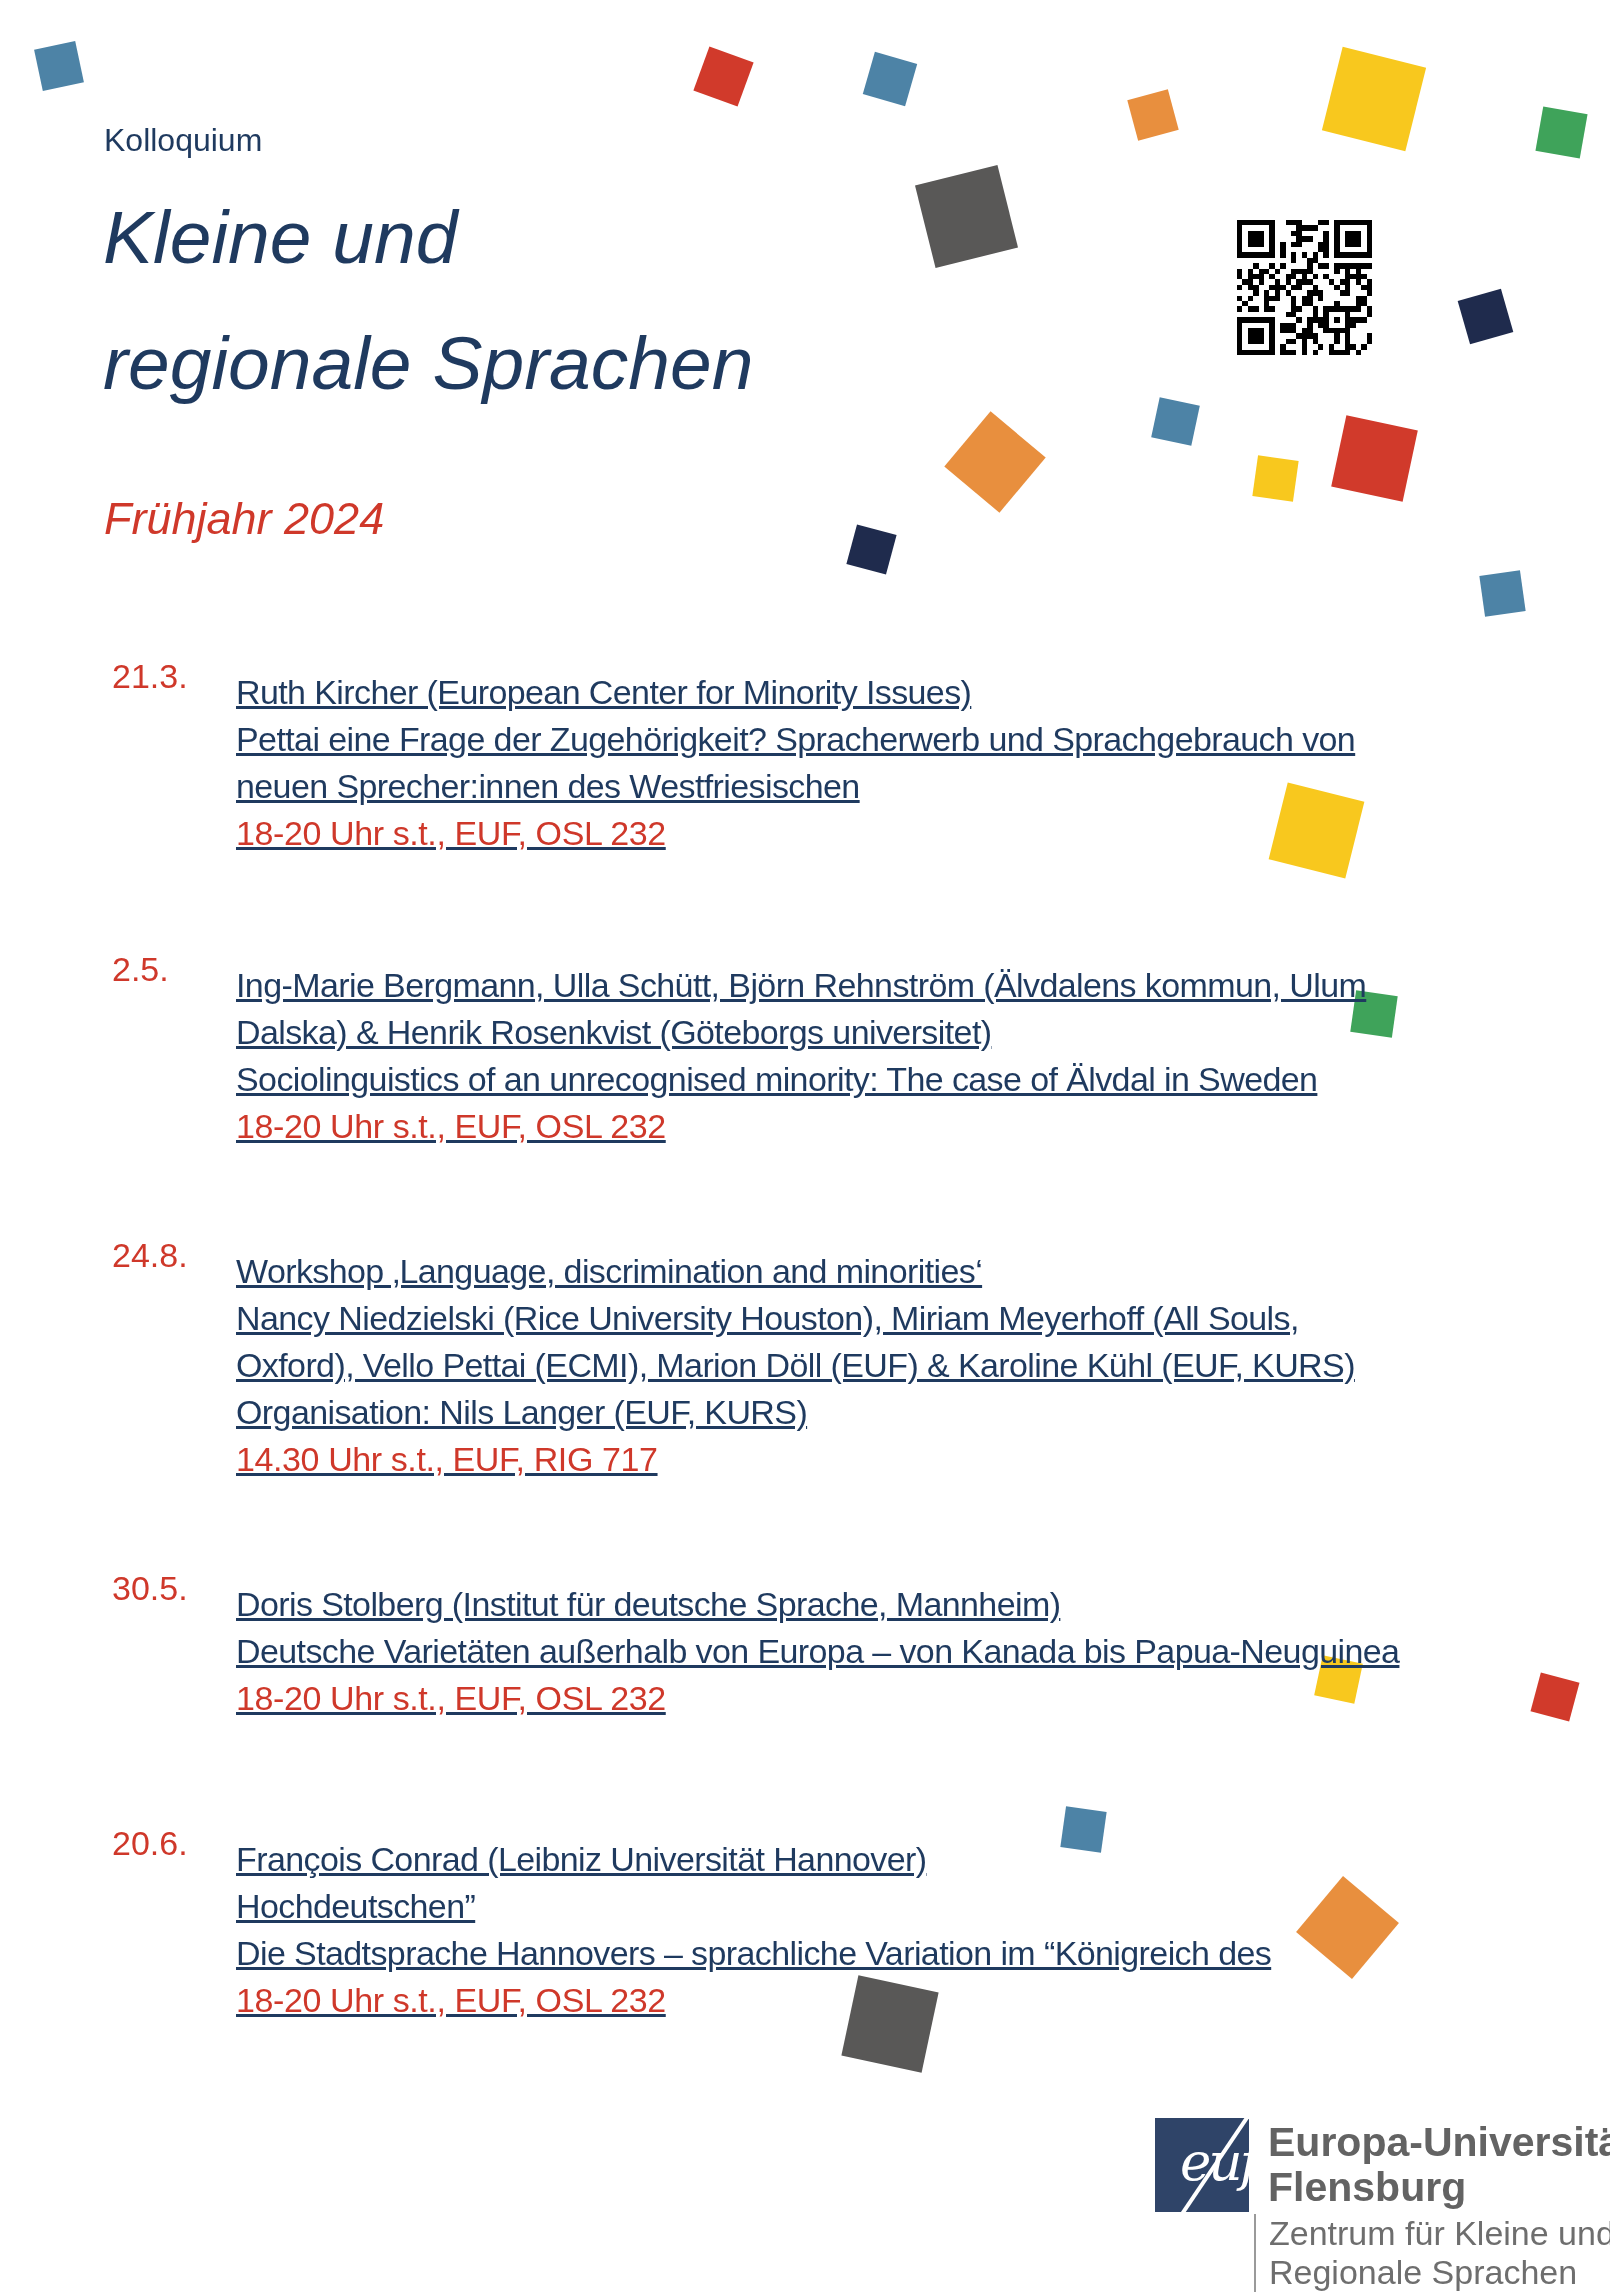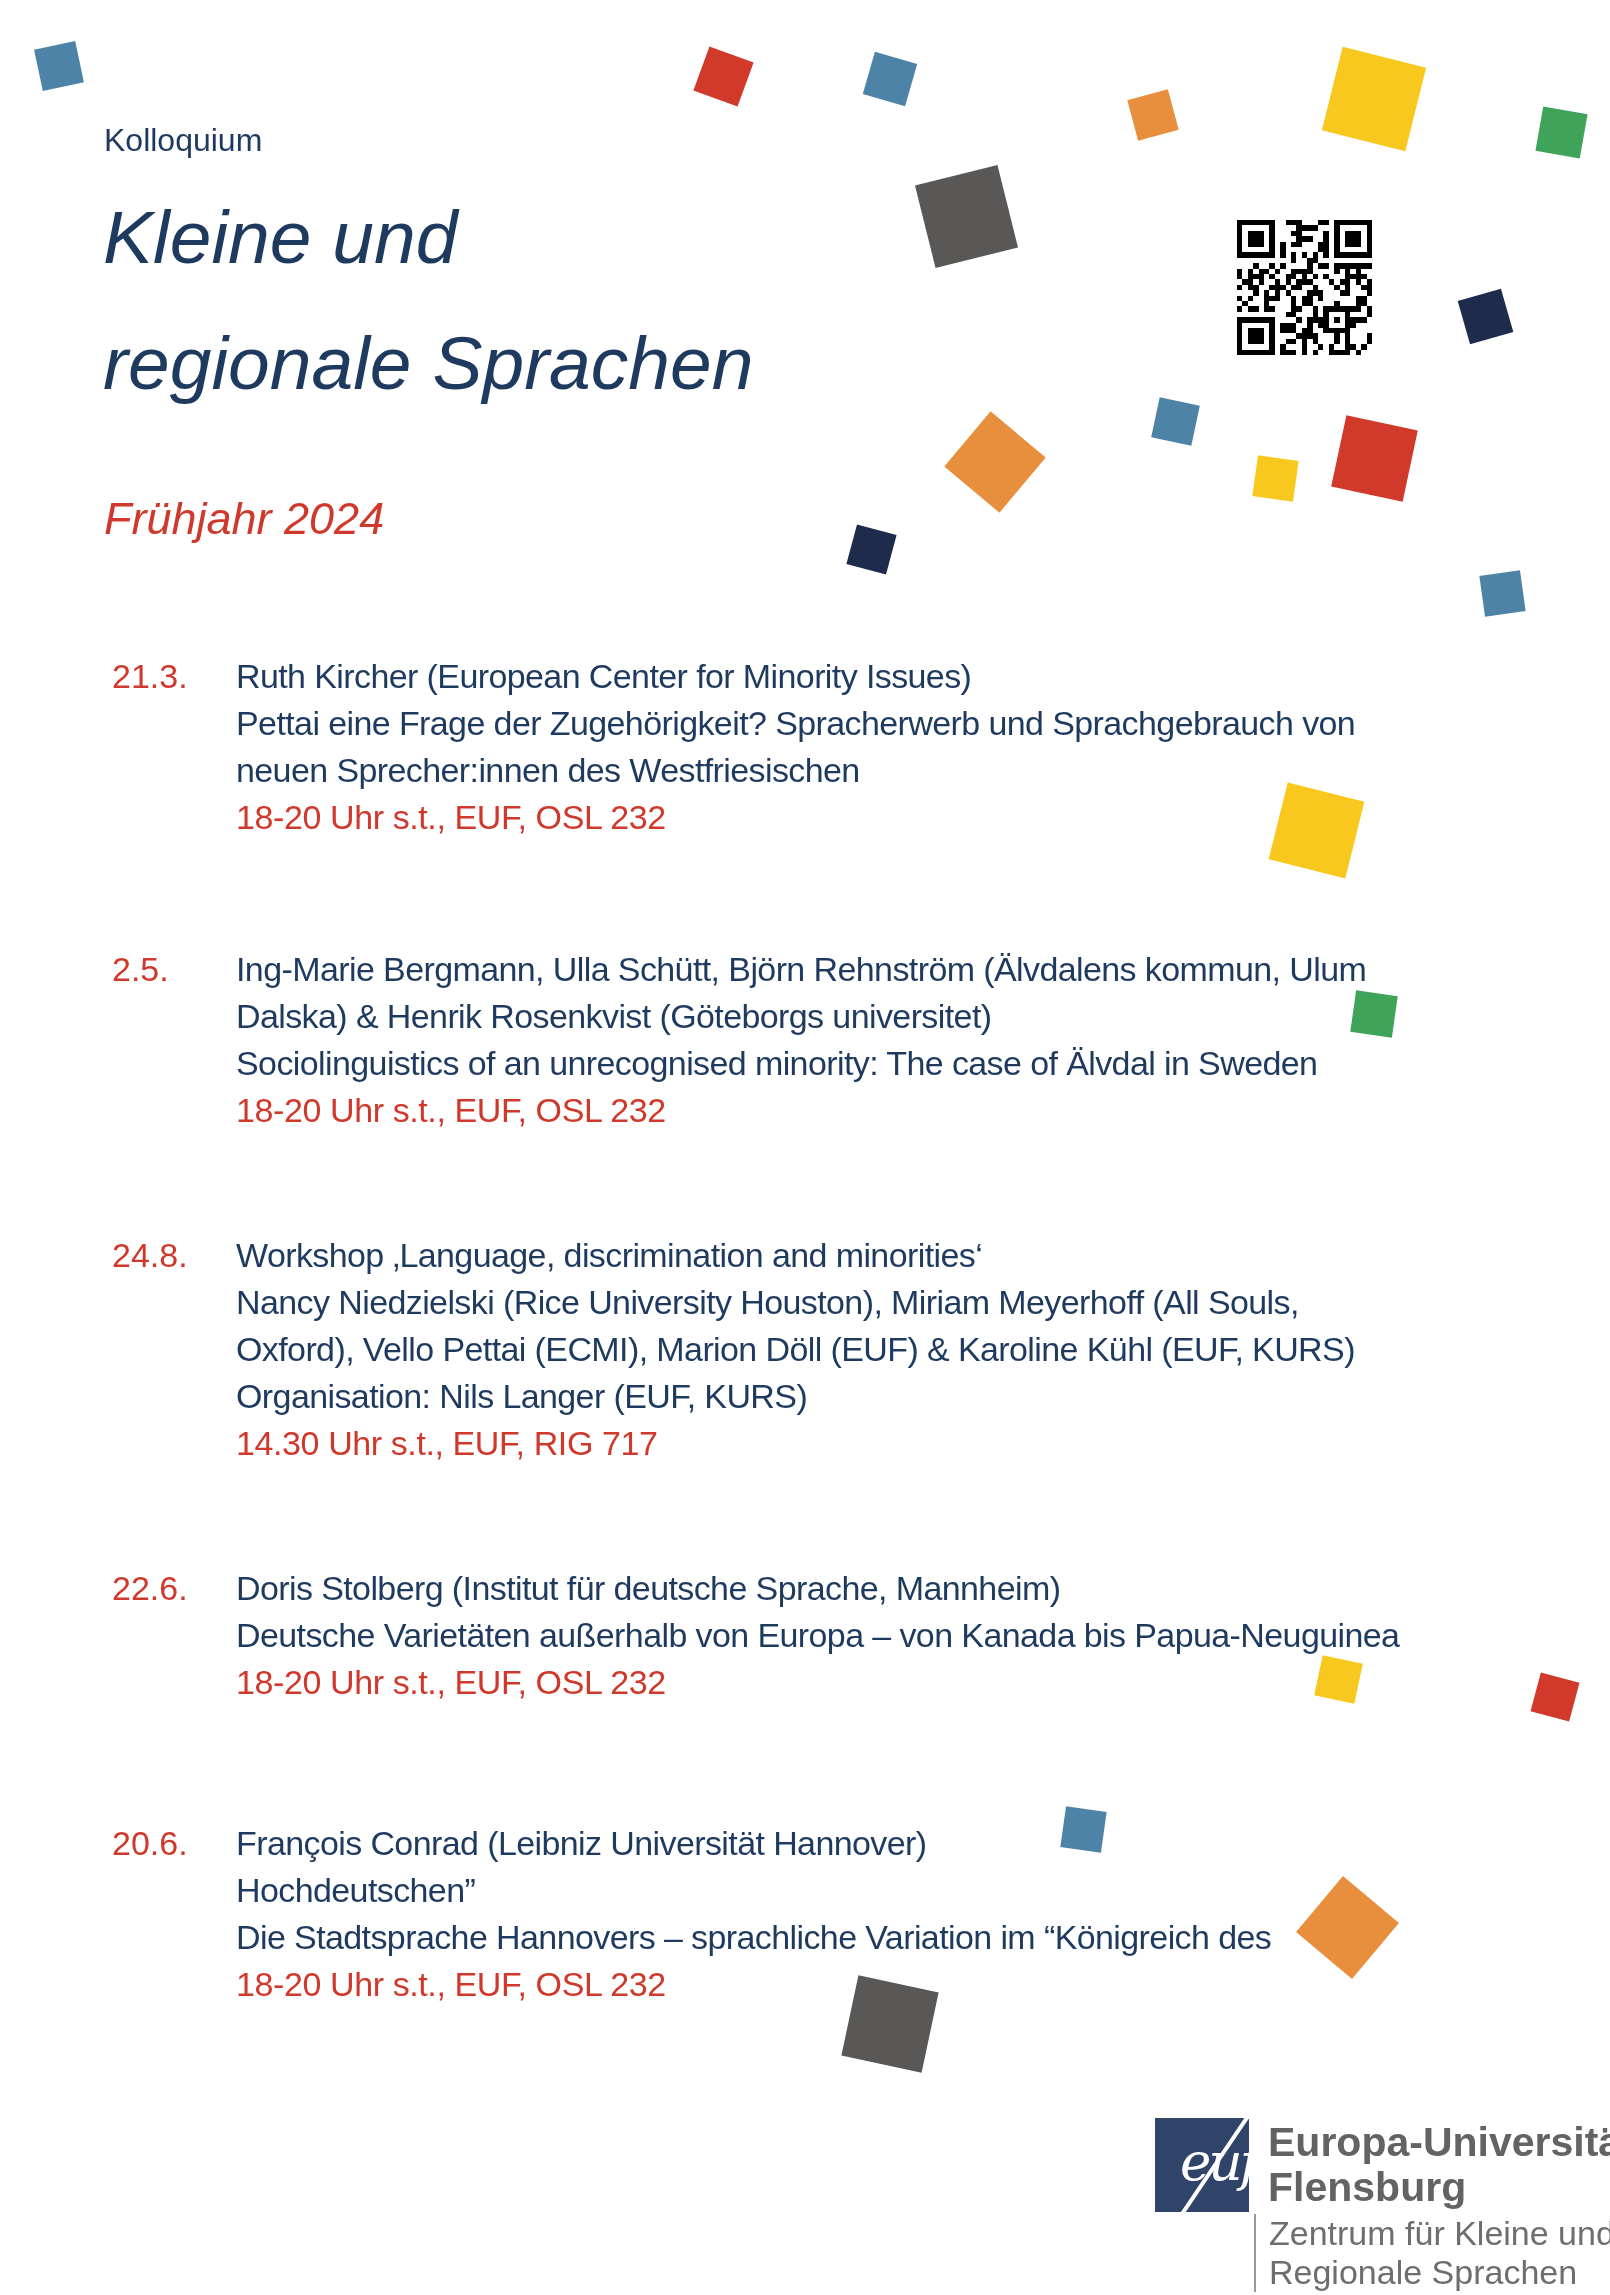--- a/index.html
+++ b/index.html
@@ -35,21 +35,21 @@
     color: #cf382a;
   }
 
   
   .event { position: absolute; left: 0; width: 1611px; }
   .event-date {
     position: absolute; left: 112px; top: 0;
     font-size: 34px; line-height: 47px;
     color: #cf382a;
   }
-  .event-body { position: absolute; left: 236px; top: 0; white-space: nowrap; }
+  .event-body { position: absolute; left: 236px; top: 16px; white-space: nowrap; text-decoration: underline; }
   .event-line {
     font-size: 34px; line-height: 47px;
     letter-spacing: -0.6px;
     color: #1f3a5f;
   }
   .event-time {
     font-size: 34px; line-height: 47px;
     letter-spacing: -0.4px;
     color: #cf382a;
   }
@@ -468,21 +468,21 @@
         <div class="event-date">24.8.</div>
         <div class="event-body">
           <div class="event-line">Workshop ‚Language, discrimination and minorities‘</div>
           <div class="event-line">Nancy Niedzielski (Rice University Houston), Miriam Meyerhoff (All Souls,</div>
           <div class="event-line">Oxford), Vello Pettai (ECMI), Marion Döll (EUF) &amp; Karoline Kühl (EUF, KURS)</div>
           <div class="event-line">Organisation: Nils Langer (EUF, KURS)</div>
           <div class="event-time">14.30 Uhr s.t., EUF, RIG 717</div>
         </div>
       </div>
       <div class="event" style="top: 1565px;">
-        <div class="event-date">22.6.</div>
+        <div class="event-date">30.5.</div>
         <div class="event-body">
           <div class="event-line">Doris Stolberg (Institut für deutsche Sprache, Mannheim)</div>
           <div class="event-line">Deutsche Varietäten außerhalb von Europa – von Kanada bis Papua-Neuguinea</div>
           <div class="event-time">18-20 Uhr s.t., EUF, OSL 232</div>
         </div>
       </div>
       <div class="event" style="top: 1820px;">
         <div class="event-date">20.6.</div>
         <div class="event-body">
           <div class="event-line">François Conrad (Leibniz Universität Hannover)</div>

